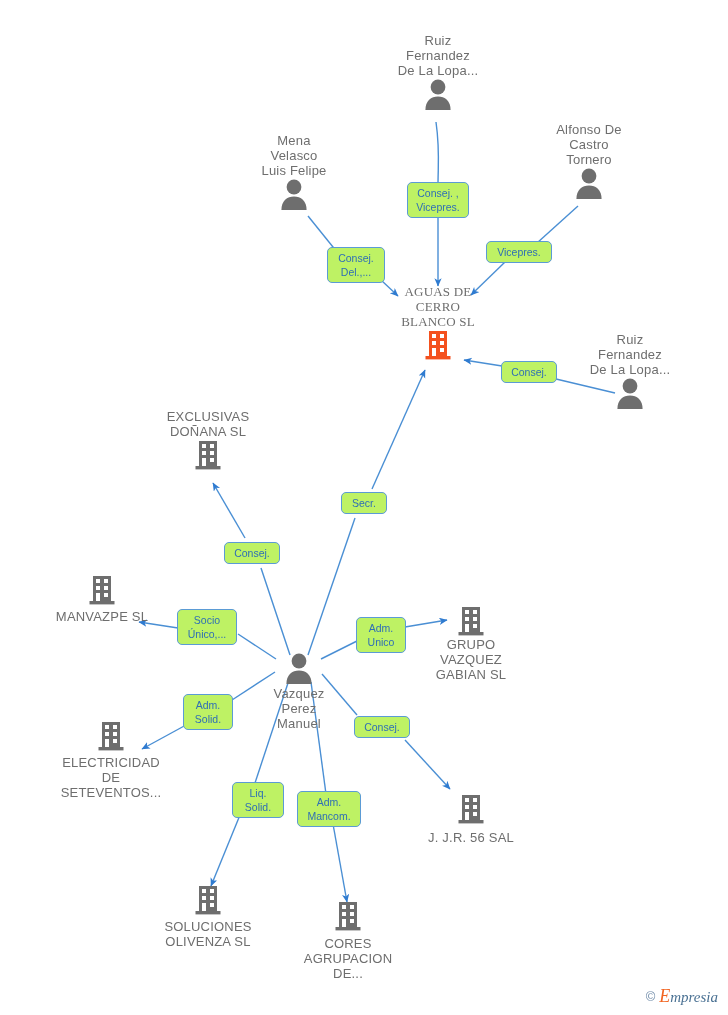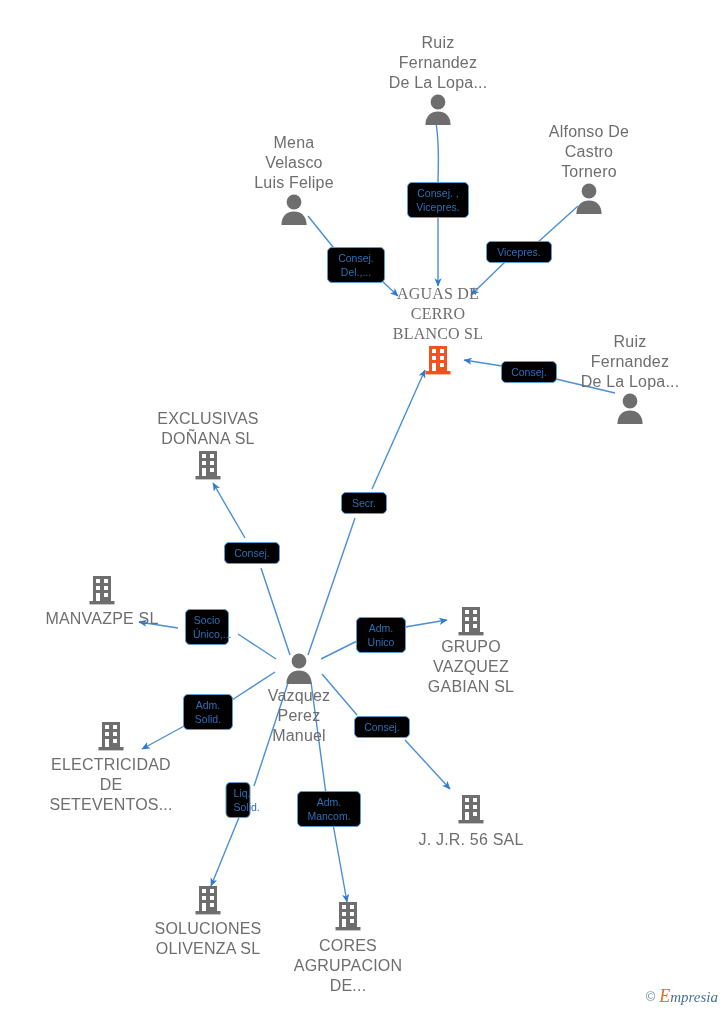--- a/index.html
+++ b/index.html
@@ -25,37 +25,37 @@
     height: 1015px;
     pointer-events: none;
   }
   .node {
     position: absolute;
     text-align: center;
     width: 140px;
     margin-left: -70px;
   }
   .node-label {
-    font-size: 16px;
+    font-size: 13px;
     color: #6e6e6e;
-    line-height: 20px;
+    line-height: 15px;
     white-space: pre-line;
     letter-spacing: 0.2px;
   }
   .node-icon {
     display: block;
     margin: 0 auto;
   }
   .node-icon svg { display: block; margin: 0 auto; }
 
   .edge-label {
     position: absolute;
     border: 1.3px solid #5b9bd5;
     border-radius: 5px;
-    background: #000000;
+    background: #bef264;
     color: #2f6fb5;
     font-size: 10.5px;
     line-height: 14px;
     text-align: center;
     padding: 3px 7px;
     white-space: pre-line;
     box-sizing: border-box;
     transform: translate(-50%, -50%);
   }
   .watermark {
@@ -345,28 +345,28 @@
   </div>
 
   <div class="edge-label" style="left:438px; top:200px; width:62px;">Consej. ,
 Vicepres.</div>
   <div class="edge-label" style="left:356px; top:265px; width:58px;">Consej.
 Del.,...</div>
   <div class="edge-label" style="left:519px; top:252px; width:66px;">Vicepres.</div>
   <div class="edge-label" style="left:529px; top:372px; width:56px;">Consej.</div>
   <div class="edge-label" style="left:364px; top:503px; width:46px;">Secr.</div>
   <div class="edge-label" style="left:252px; top:553px; width:56px;">Consej.</div>
-  <div class="edge-label" style="left:207px; top:627px; width:44px;">Socio
+  <div class="edge-label" style="left:207px; top:627px; width:60px;">Socio
 Único,...</div>
   <div class="edge-label" style="left:381px; top:635px; width:50px;">Adm.
 Unico</div>
   <div class="edge-label" style="left:208px; top:712px; width:50px;">Adm.
 Solid.</div>
   <div class="edge-label" style="left:382px; top:727px; width:56px;">Consej.</div>
-  <div class="edge-label" style="left:238px; top:800px; width:25px;">Liq.
+  <div class="edge-label" style="left:258px; top:800px; width:52px;">Liq.
 Solid.</div>
   <div class="edge-label" style="left:329px; top:809px; width:64px;">Adm.
 Mancom.</div>
 
   <div class="watermark">
     <span class="copy">©</span>
     <span><span class="brand-e">E</span><span class="brand-rest">mpresia</span></span>
   </div>
 
 </div>

